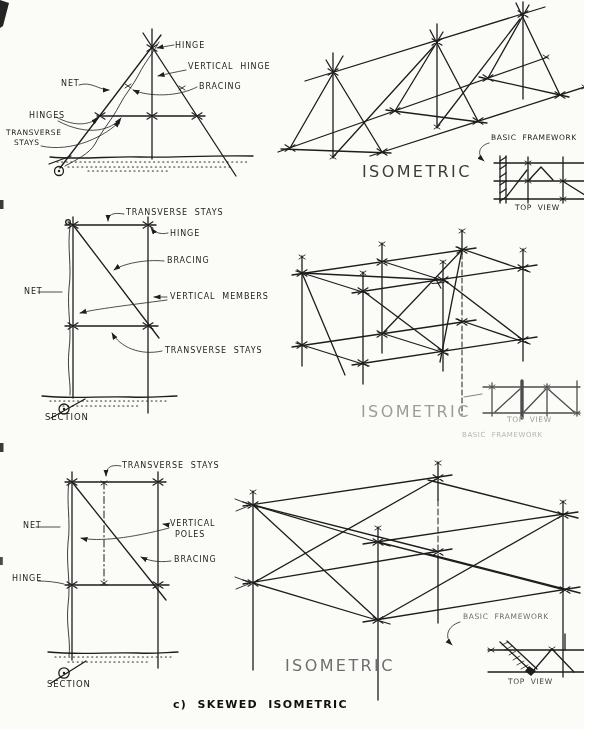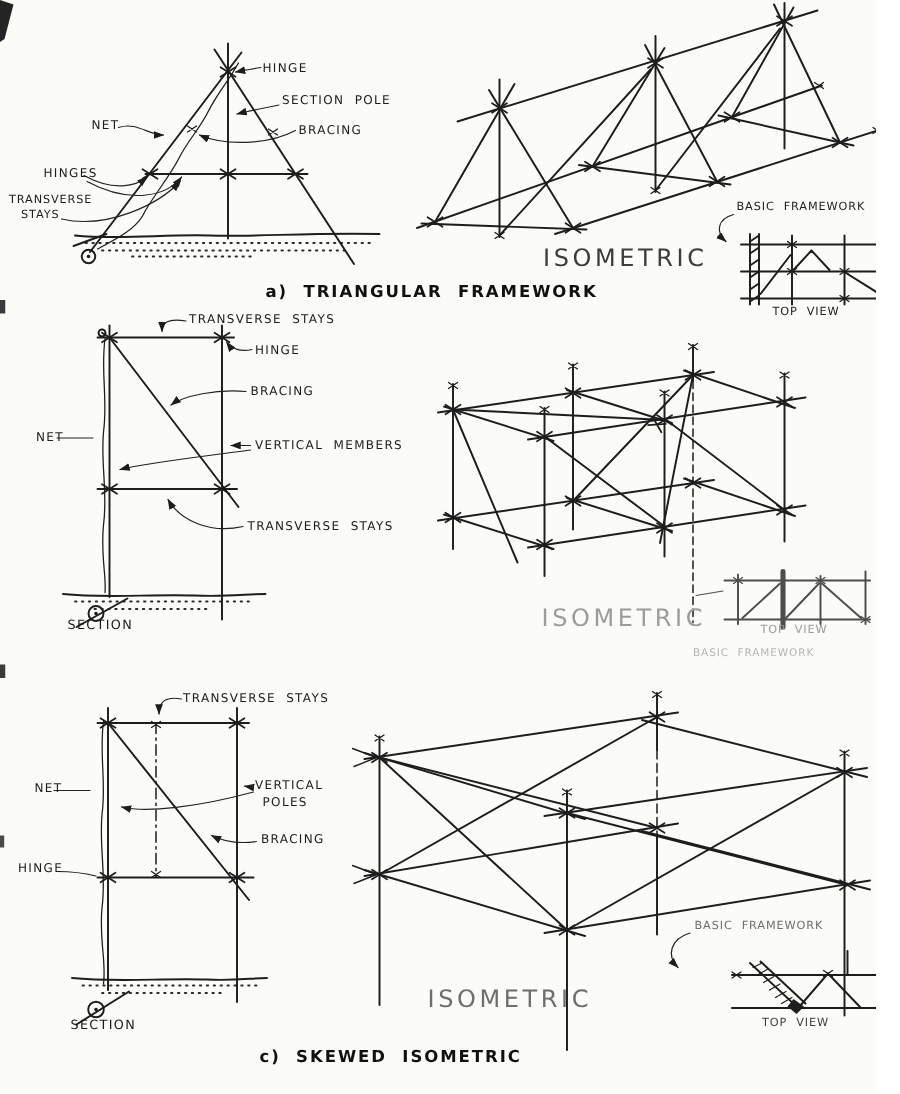--- a/index.html
+++ b/index.html
@@ -297,30 +297,29 @@
     <path d="M502,645 L508,642 M505,650 L512,646 M509,655 L516,651 M513,660 L520,656 M517,665 L524,661 M521,669 L528,665" stroke-width=".8"></path>
     <path d="M529,666 L536,671 L531,676 L525,671 Z" fill="#1d1d1d" stroke="none"></path>
     <path d="M533,671 L552,649 L574,672"></path>
     <use href="#jxs" class="jxs" x="552" y="649"></use>
     <use href="#jxs" class="jxs" x="491" y="650"></use>
     <path class="lead" d="M460,622 C447,626 444,637 452,645" marker-end="url(#arr)" stroke="#666"></path>
   </g>
 </svg>
 
   <div class="lbl" style="left:175px;top:41px;">HINGE</div>
-  <div class="lbl" style="left:188px;top:62px;">SECTION  POLE</div>
+  <div class="lbl" style="left:188px;top:62px;">VERTICAL  HINGE</div>
   <div class="lbl" style="left:61px;top:79px;">NET</div>
   <div class="lbl" style="left:199px;top:82px;">BRACING</div>
   <div class="lbl" style="left:29px;top:111px;">HINGES</div>
   <div class="lbl sm" style="left:6px;top:129px;text-align:right;">TRANSVERSE</div>
   <div class="lbl sm" style="left:14px;top:139px;">STAYS</div>
   <div class="lbl iso" style="left:362px;top:163px;">ISOMETRIC</div>
   <div class="lbl sm" style="left:491px;top:134px;">BASIC  FRAMEWORK</div>
   <div class="lbl sm" style="left:515px;top:204px;">TOP  VIEW</div>
-  <div class="lbl cap" style="left:177px;top:189px;">a)  TRIANGULAR  FRAMEWORK</div>
 
   <div class="lbl" style="left:126px;top:208px;">TRANSVERSE  STAYS</div>
   <div class="lbl" style="left:170px;top:229px;">HINGE</div>
   <div class="lbl" style="left:167px;top:256px;">BRACING</div>
   <div class="lbl" style="left:24px;top:287px;">NET</div>
   <div class="lbl" style="left:170px;top:292px;">VERTICAL  MEMBERS</div>
   <div class="lbl" style="left:165px;top:346px;">TRANSVERSE  STAYS</div>
   <div class="lbl" style="left:45px;top:413px;font-size:8.5px;">SECTION</div>
   <div class="lbl iso faint" style="left:361px;top:403px;">ISOMETRIC</div>
   <div class="lbl sm faint" style="left:507px;top:416px;">TOP  VIEW</div>

